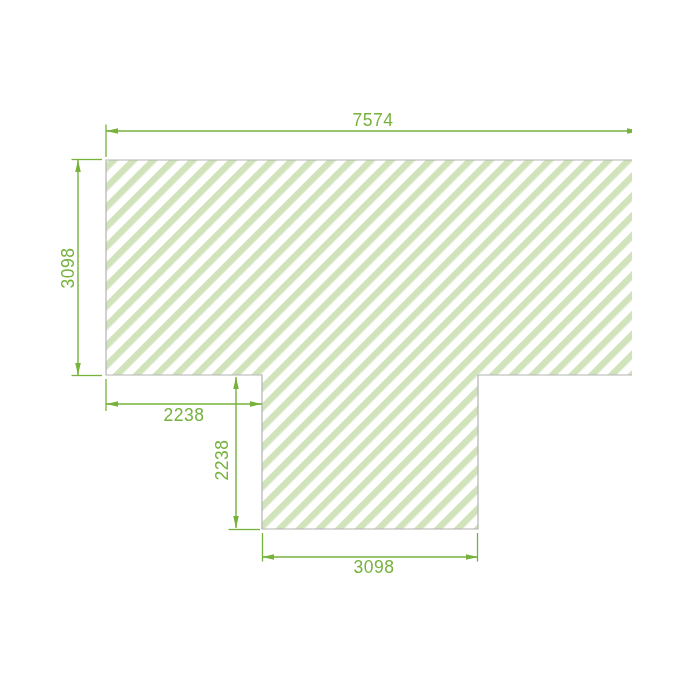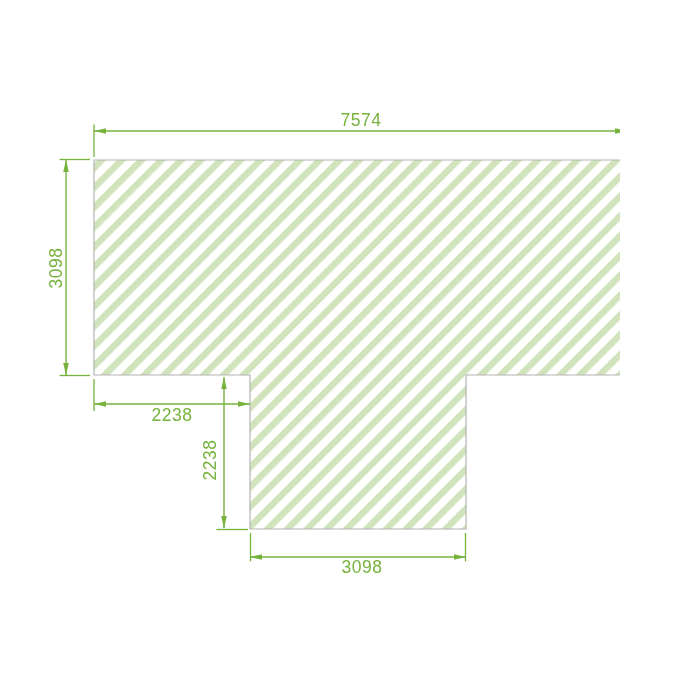--- a/index.html
+++ b/index.html
@@ -3,21 +3,21 @@
 <meta charset="utf-8">
 <style>
   :root{
     --dimension_green:#76b23c;
     --hatch_stripe:#d0e3ba;
     --shape_outline:#b3b3b3;
     --shape_fill:#ffffff;
     --canvas_bg:#ffffff;
   }
   html,body{margin:0;padding:0;background:var(--canvas_bg);}
-  .stage{width:620px;height:700px;position:relative;background:var(--canvas_bg);overflow:hidden;}
+  .stage{width:620px;height:700px;position:relative;background:var(--canvas_bg);overflow:hidden;padding-left:12px;}
   .dim-line{stroke:var(--dimension_green);stroke-width:1.4;fill:none;}
   .ext-line{stroke:var(--dimension_green);stroke-width:1.3;fill:none;}
   .arrowhead{fill:var(--dimension_green);stroke:none;}
   .dim-text{
     fill:var(--dimension_green);
     font-family:"Liberation Sans", sans-serif;
     font-size:17.5px;
     letter-spacing:0.5px;
   }
   .shape-outline{fill:url(#hatch);stroke:var(--shape_outline);stroke-width:1.2;}

